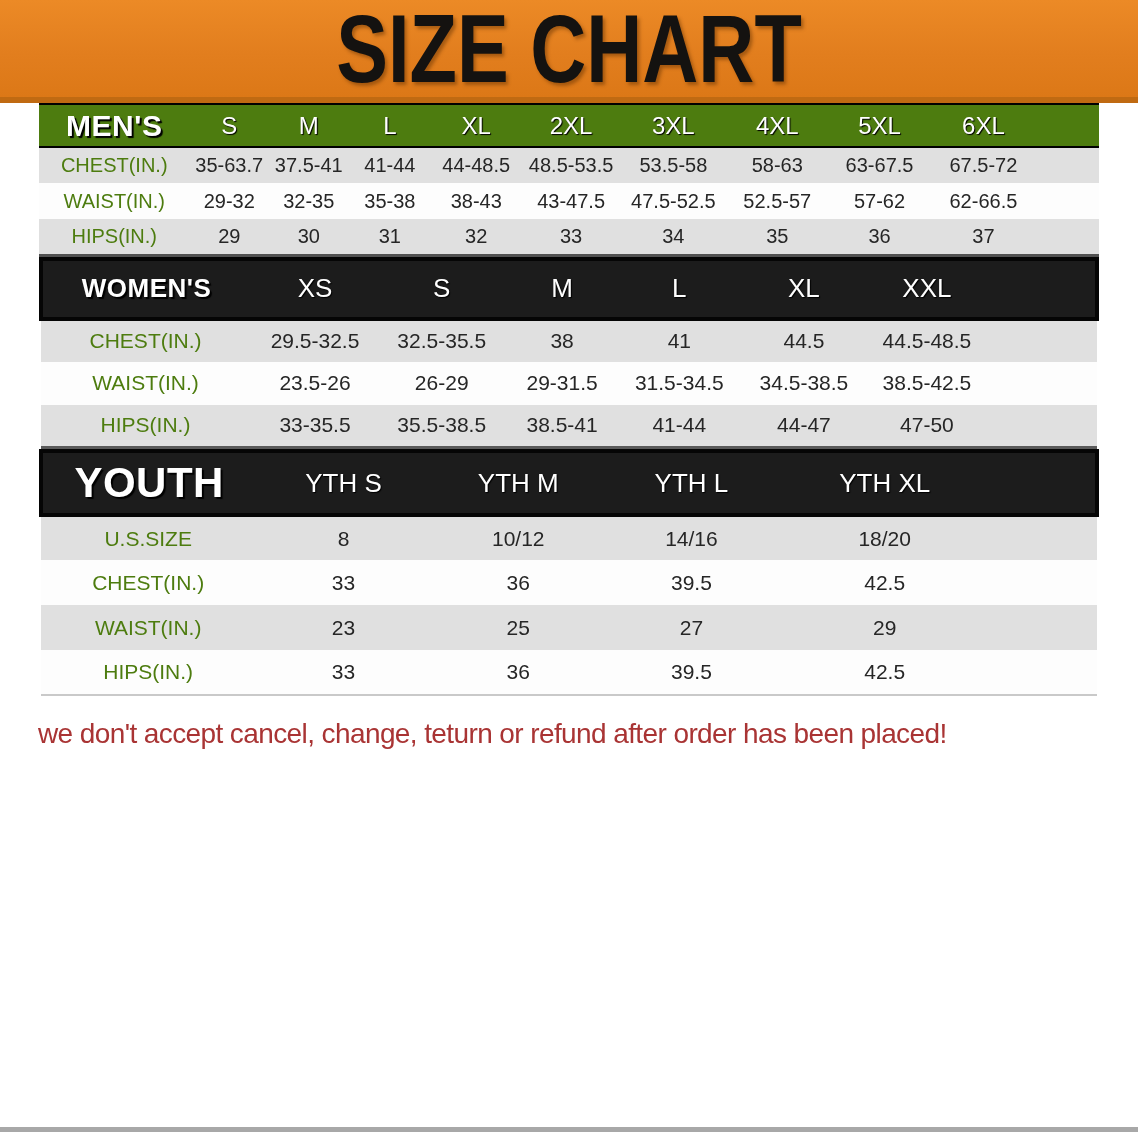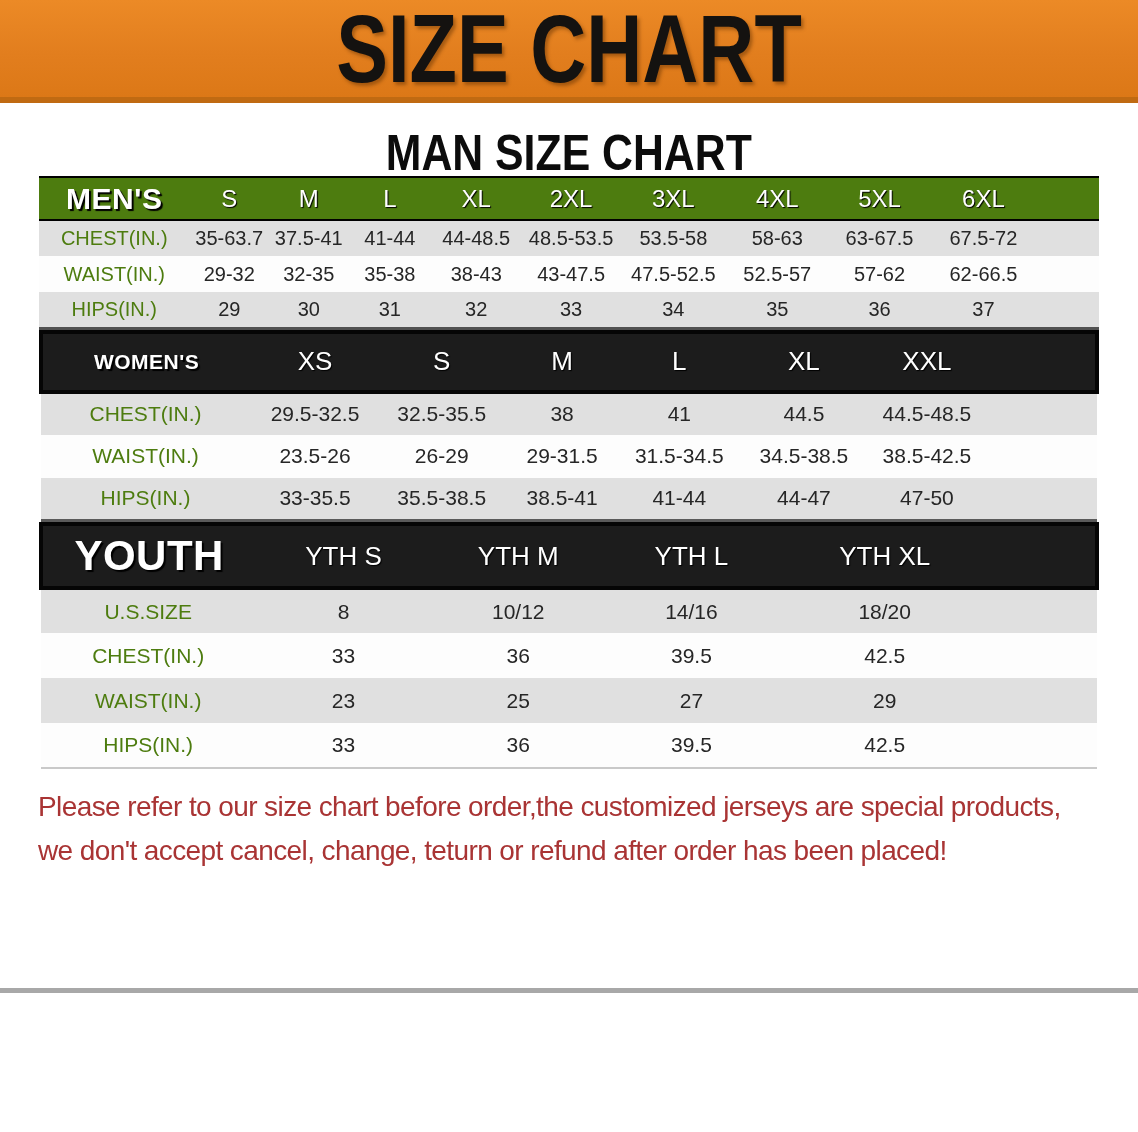--- a/index.html
+++ b/index.html
@@ -1,19 +1,19 @@
 <!DOCTYPE html>
 <html><head>
 <meta charset="utf-8">
 <style>
   html, body { margin: 0; padding: 0; background: #ffffff; }
   .page {
     position: relative;
     width: 1138px;
-    height: 993px;
+    height: 1132px;
     overflow: hidden;
     background: #ffffff;
     font-family: "Liberation Sans", sans-serif;
   }
 
   
   .banner {
     height: 97px;
     background: linear-gradient(180deg, #EC8A26 0%, #E27E1E 55%, #DC7817 100%);
     border-bottom: 6px solid #C06A12;
@@ -97,21 +97,21 @@
   .women thead th, .youth thead th {
     background: #1C1C1C;
     border-top: 4px solid #050505;
     border-bottom: 4px solid #050505;
   }
   .women thead th:first-child, .youth thead th:first-child { border-left: 4px solid #050505; }
   .women thead th:last-child,  .youth thead th:last-child  { border-right: 4px solid #050505; }
 
   .women { margin-top: 24px; border-bottom: 3px solid #5a5a5a; }
   .women thead tr { height: 60px; }
-  .women th.group-label { font-size: 21px; }
+  .women th.group-label { font-size: 26px; }
   .women th.size-col { font-size: 26px; }
   .women tbody tr { height: 43px; font-size: 21px; }
   .women td.row-label { font-size: 21px; }
 
   .youth { margin-top: 25px; border-bottom: 2px solid #C9C9C9; }
   .youth thead tr { height: 64px; }
   .youth th.group-label { font-size: 42px; }
   .youth th.size-col { font-size: 26px; }
   .youth tbody tr { height: 45px; font-size: 21px; }
   .youth td.row-label { font-size: 21px; }
@@ -138,23 +138,20 @@
 </style>
 </head>
 <body>
 
 <div class="page">
 
   <div class="banner">
     <span class="banner-title">SIZE CHART</span>
   </div>
 
-  <h2 class="section-heading" id="heading-men">
-    <span>MAN SIZE CHART</span>
-  </h2>
 
   <table class="size-table men">
     <colgroup>
       <col style="width:14.2%">
         <col style="width:7.5%">
         <col style="width:7.5%">
         <col style="width:7.8%">
       <col style="width:8.5%">
         <col style="width:9.4%">
         <col style="width:9.9%">
@@ -329,19 +326,18 @@
         <td>33</td>
         <td>36</td>
         <td>39.5</td>
         <td>42.5</td>
         <td></td>
       </tr>
     </tbody>
   </table>
 
   <div class="footer">
-    <div class="footer-line">Please refer to our size chart before order,the customized jerseys are special products,</div>
     <div class="footer-line">we don't accept cancel, change, teturn or refund after order has been placed!</div>
   </div>
 
   <div class="bottom-strip"></div>
 
 </div>
 
 </body></html>

